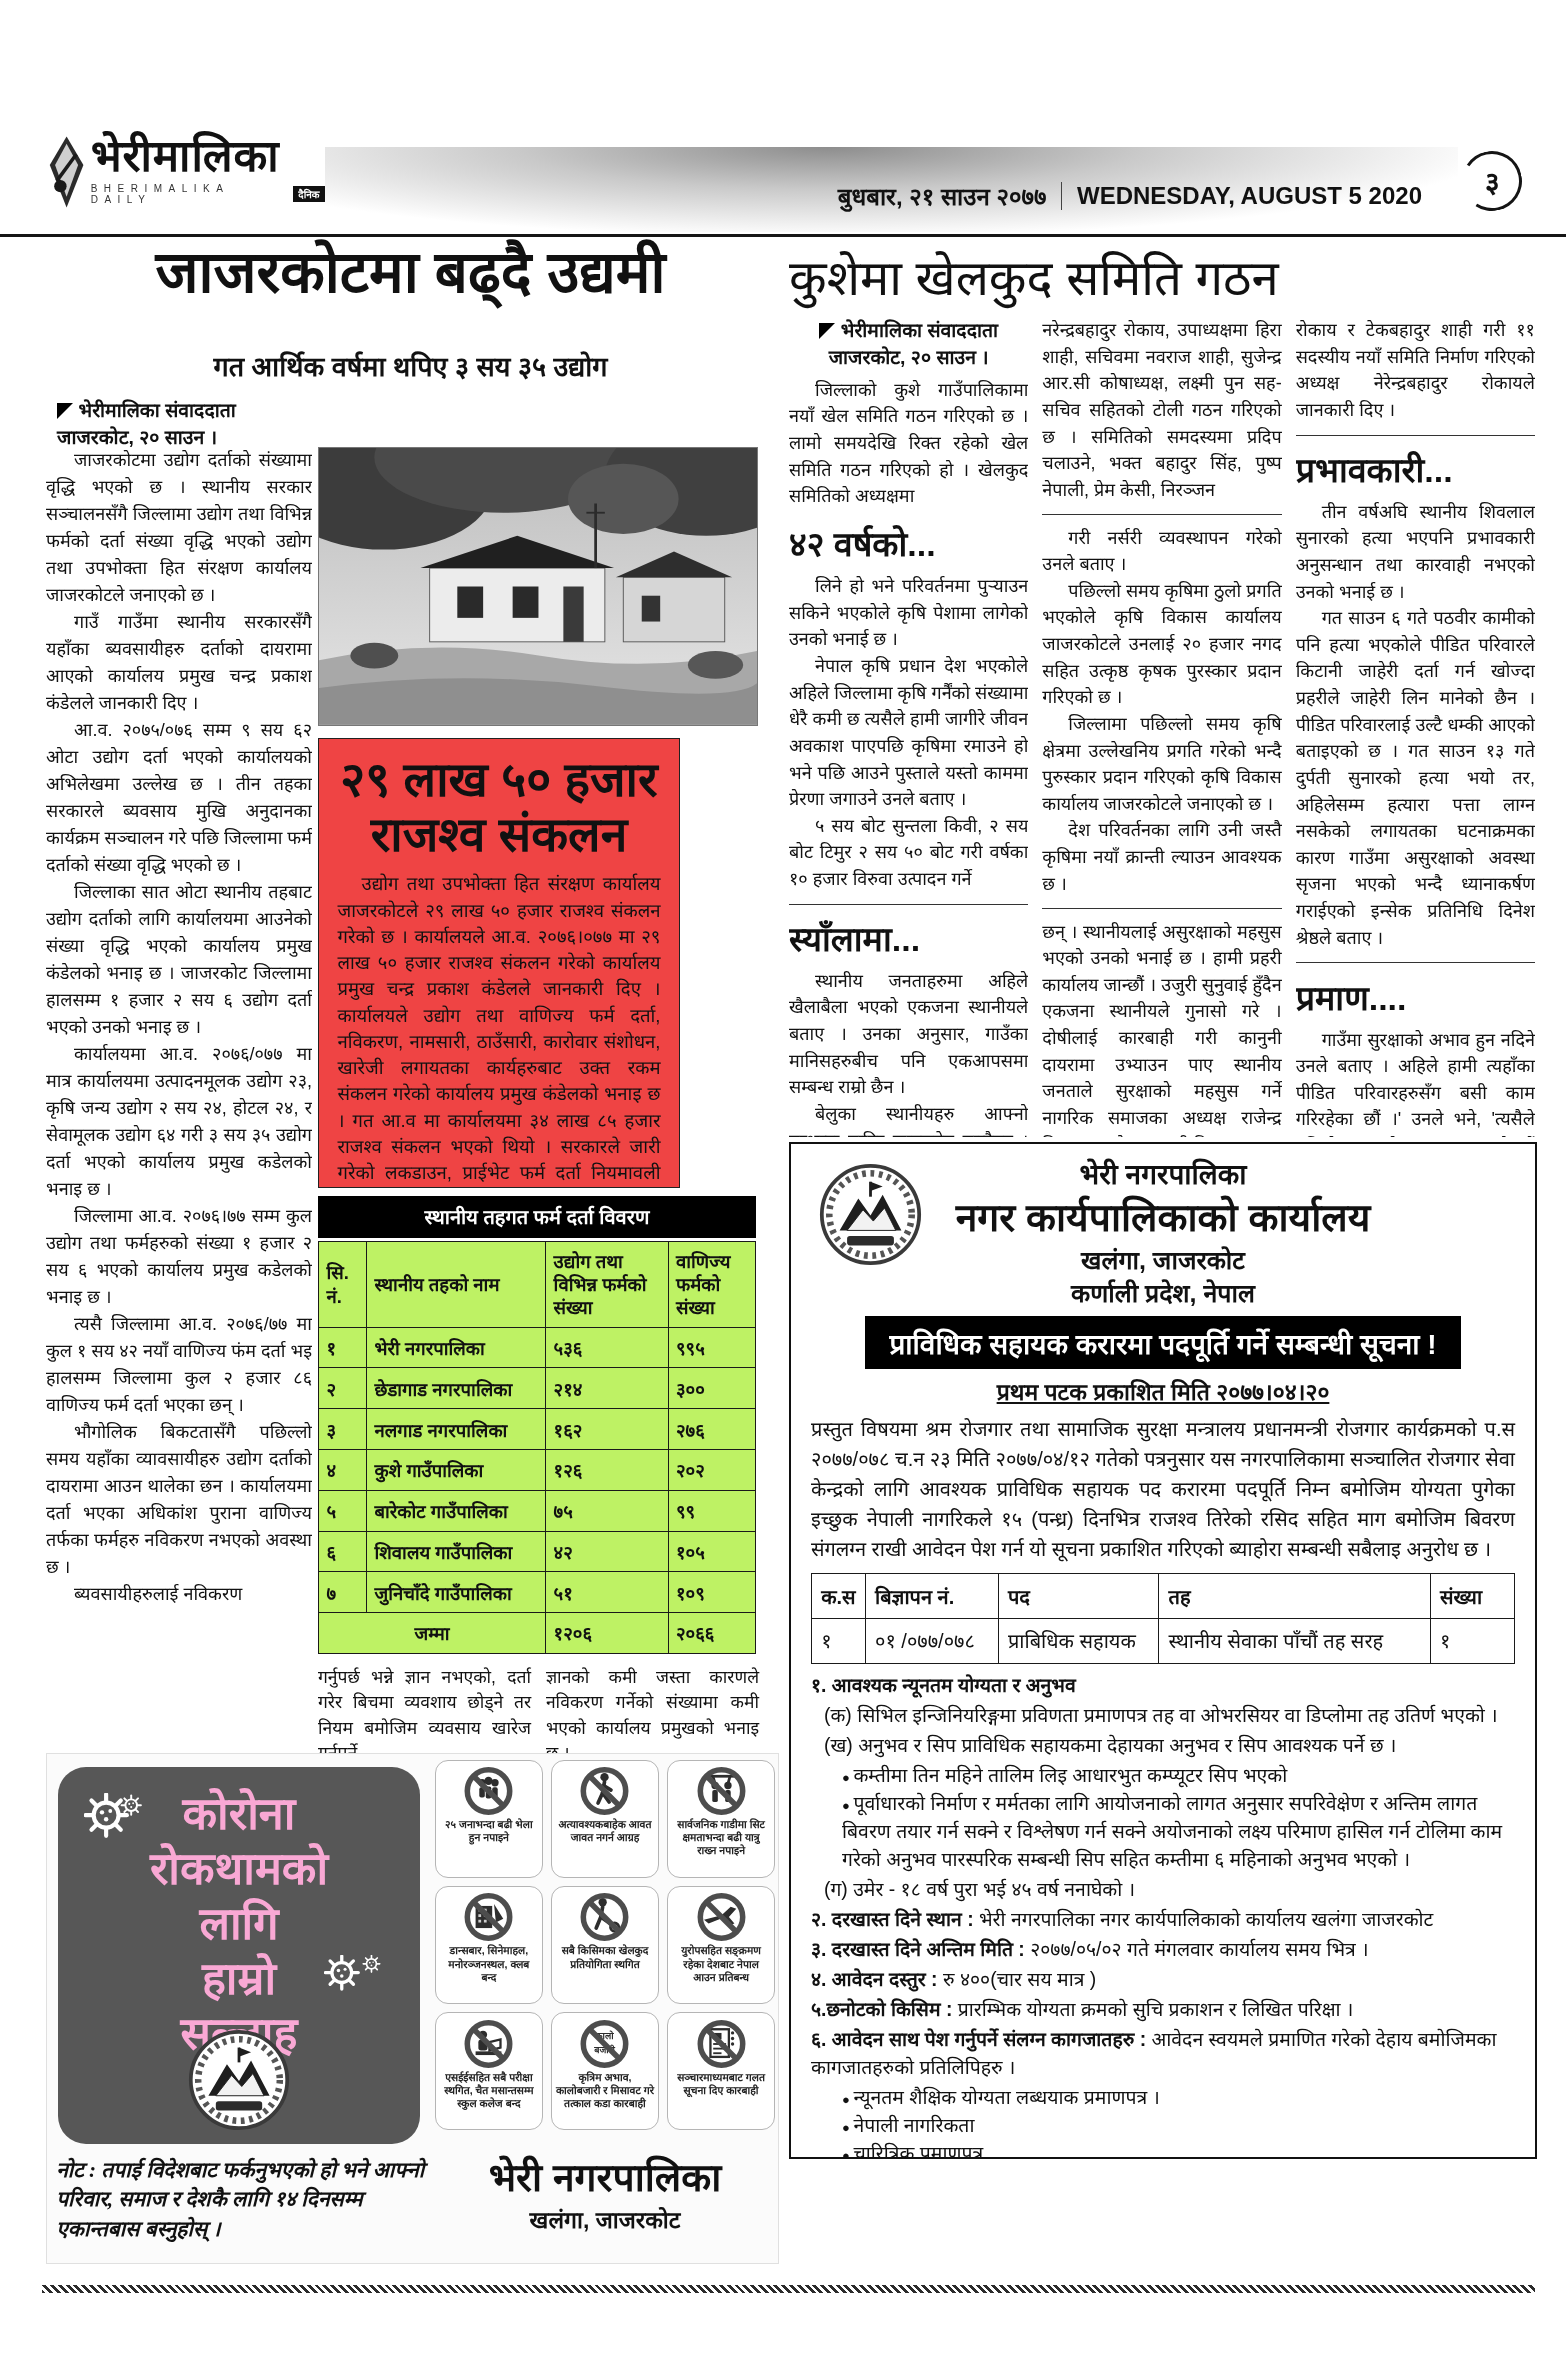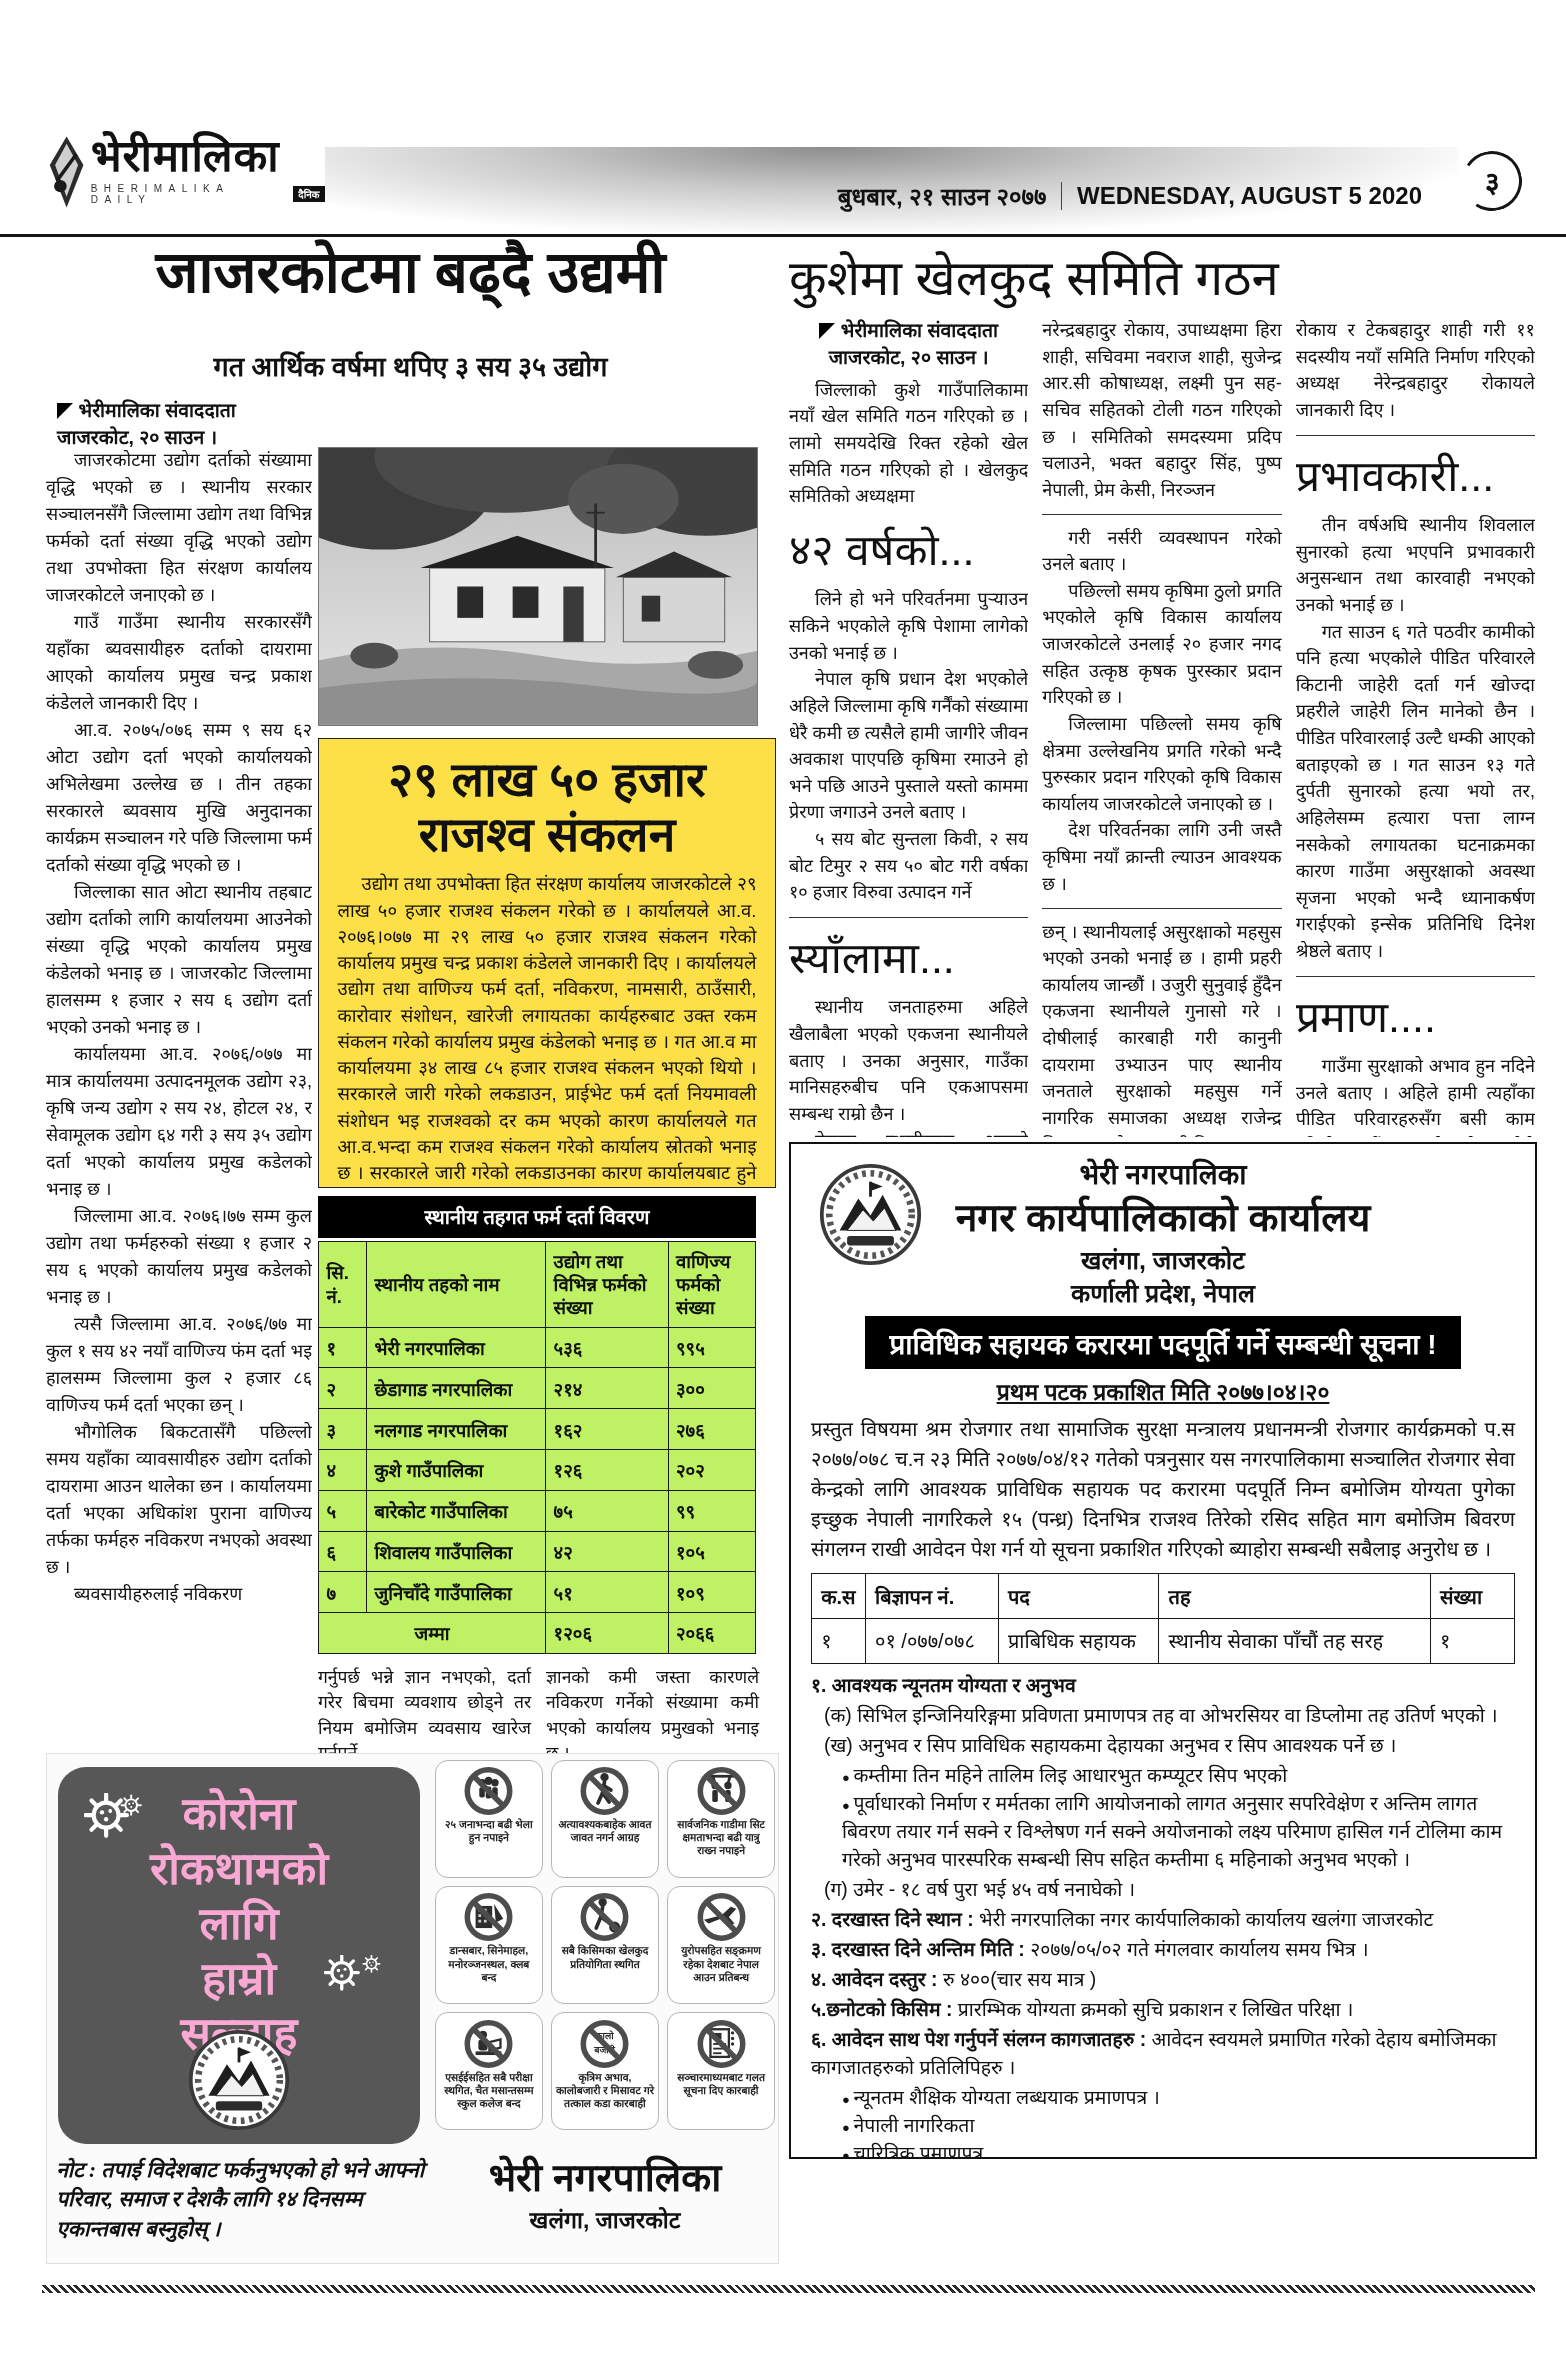--- a/index.html
+++ b/index.html
@@ -33,21 +33,21 @@
   .byline-l{left:57px;top:353px;width:258px;}
   .dateline{font-size:19.4px;font-weight:700;}
 
   .colbody p{margin:0;text-indent:28px;}
   .col1-l{left:46px;top:403px;width:266px;height:1299px;font-size:18px;line-height:1.5;overflow:hidden;}
 
   
   .photo{left:318px;top:403px;width:438px;height:277px;overflow:hidden;border:0.9px solid #777;}
 
   
-  .revbox{left:318px;top:694px;width:458px;height:450px;background:#fde047;border:1.8px solid #222;
+  .revbox{left:318px;top:694px;width:362px;height:450px;background:#ef4444;border:1.8px solid #222;
           box-sizing:border-box;padding:11px 18.5px;overflow:hidden;}
   .revbox h2{margin:1.8px 0 0 0;text-align:center;font-size:48px;font-weight:800;line-height:1.15;}
   .revbox .body{font-size:18.5px;line-height:1.42;margin-top:9.2px;}
   .revbox .body p{margin:0;text-indent:24px;}
 
   
   .ftable-wrap{left:318px;top:1152px;width:438px;}
   .ftable-title{background:#000;color:#fff;text-align:center;font-size:20px;font-weight:800;padding:7.4px 3.7px;}
   table.ftable{border-collapse:collapse;width:100%;margin-top:3.7px;background:#bef264;}
   table.ftable th,table.ftable td{border:1.8px solid #1a1a1a;padding:7.4px 7.4px;font-size:18.5px;}
@@ -76,21 +76,21 @@
   .csponsor{position:absolute;left:388px;top:404px;width:340px;text-align:center;}
   .csponsor .nm{font-size:39px;font-weight:800;line-height:1.05;}
   .csponsor .ad{font-size:23px;font-weight:600;margin-top:3.7px;}
 
   
   .headline-r{left:789px;top:199px;width:746px;text-align:left;font-size:49px;font-weight:400;}
   .rcols{left:789px;top:273px;width:746px;height:820px;display:flex;gap:14px;overflow:hidden;}
   .ncol{flex:1;font-size:18px;line-height:1.48;overflow:hidden;}
   .ncol p{margin:0;text-indent:26px;}
   .ncol .byline{text-align:left;margin-bottom:5.5px;}
-  .sec-h{font-size:43px;font-weight:400;margin:9.2px 0 3.7px 0;text-indent:0 !important;}
+  .sec-h{font-size:34px;font-weight:700;margin:9.2px 0 3.7px 0;text-indent:0 !important;}
   .hr{border:none;border-top:1.8px solid #333;margin:11px 0 9.2px 0;}
 
   
   .notice{left:789px;top:1098px;width:748px;height:1017px;border:2.8px solid #111;box-sizing:border-box;
           padding:13px 20px;overflow:hidden;background:#fff;}
   .notice .emb{position:absolute;left:28px;top:18.5px;}
   .nhead{text-align:center;line-height:1.3;}
   .nhead .l1{font-size:28px;font-weight:800;}
   .nhead .l2{font-size:39px;font-weight:800;}
   .nhead .l3,.nhead .l4{font-size:25px;font-weight:600;}

